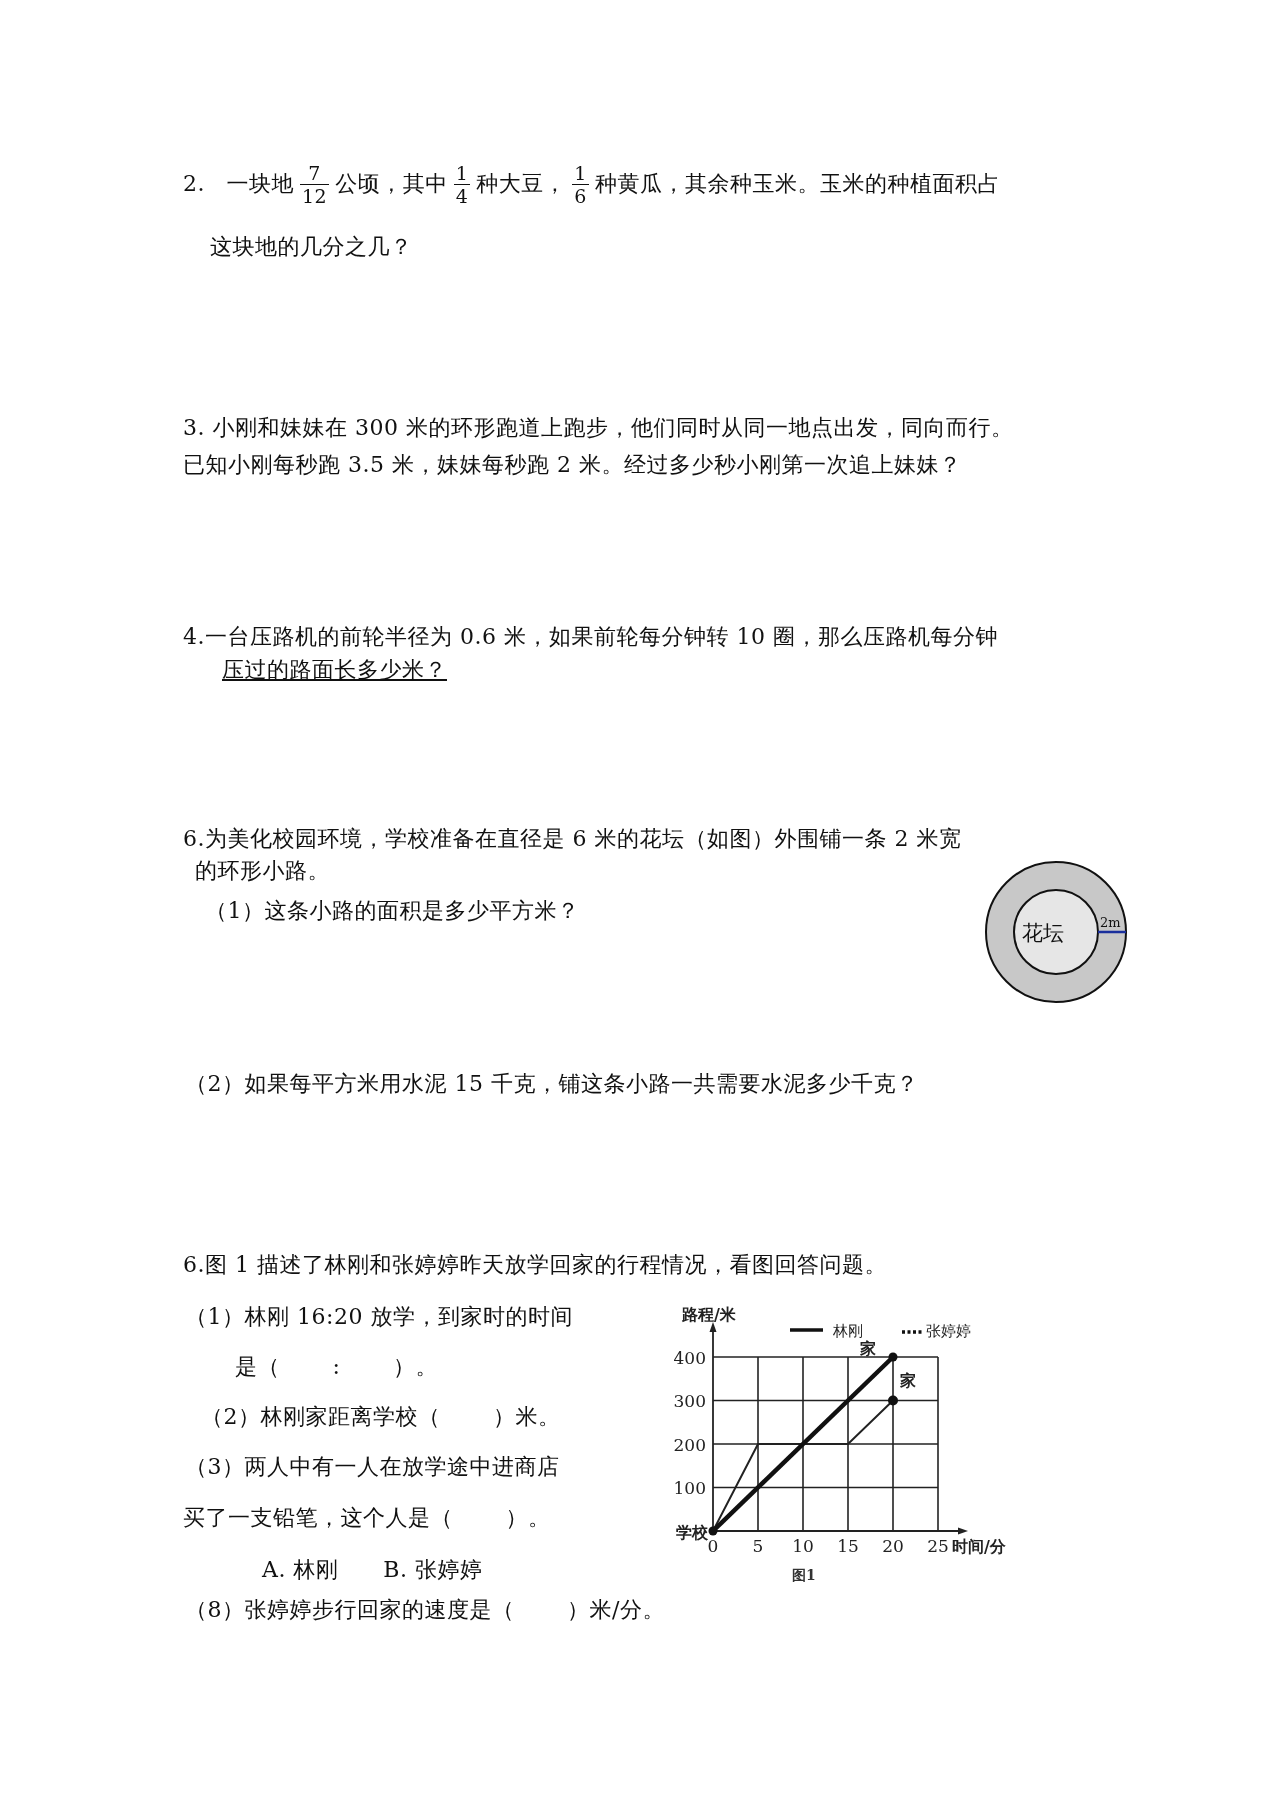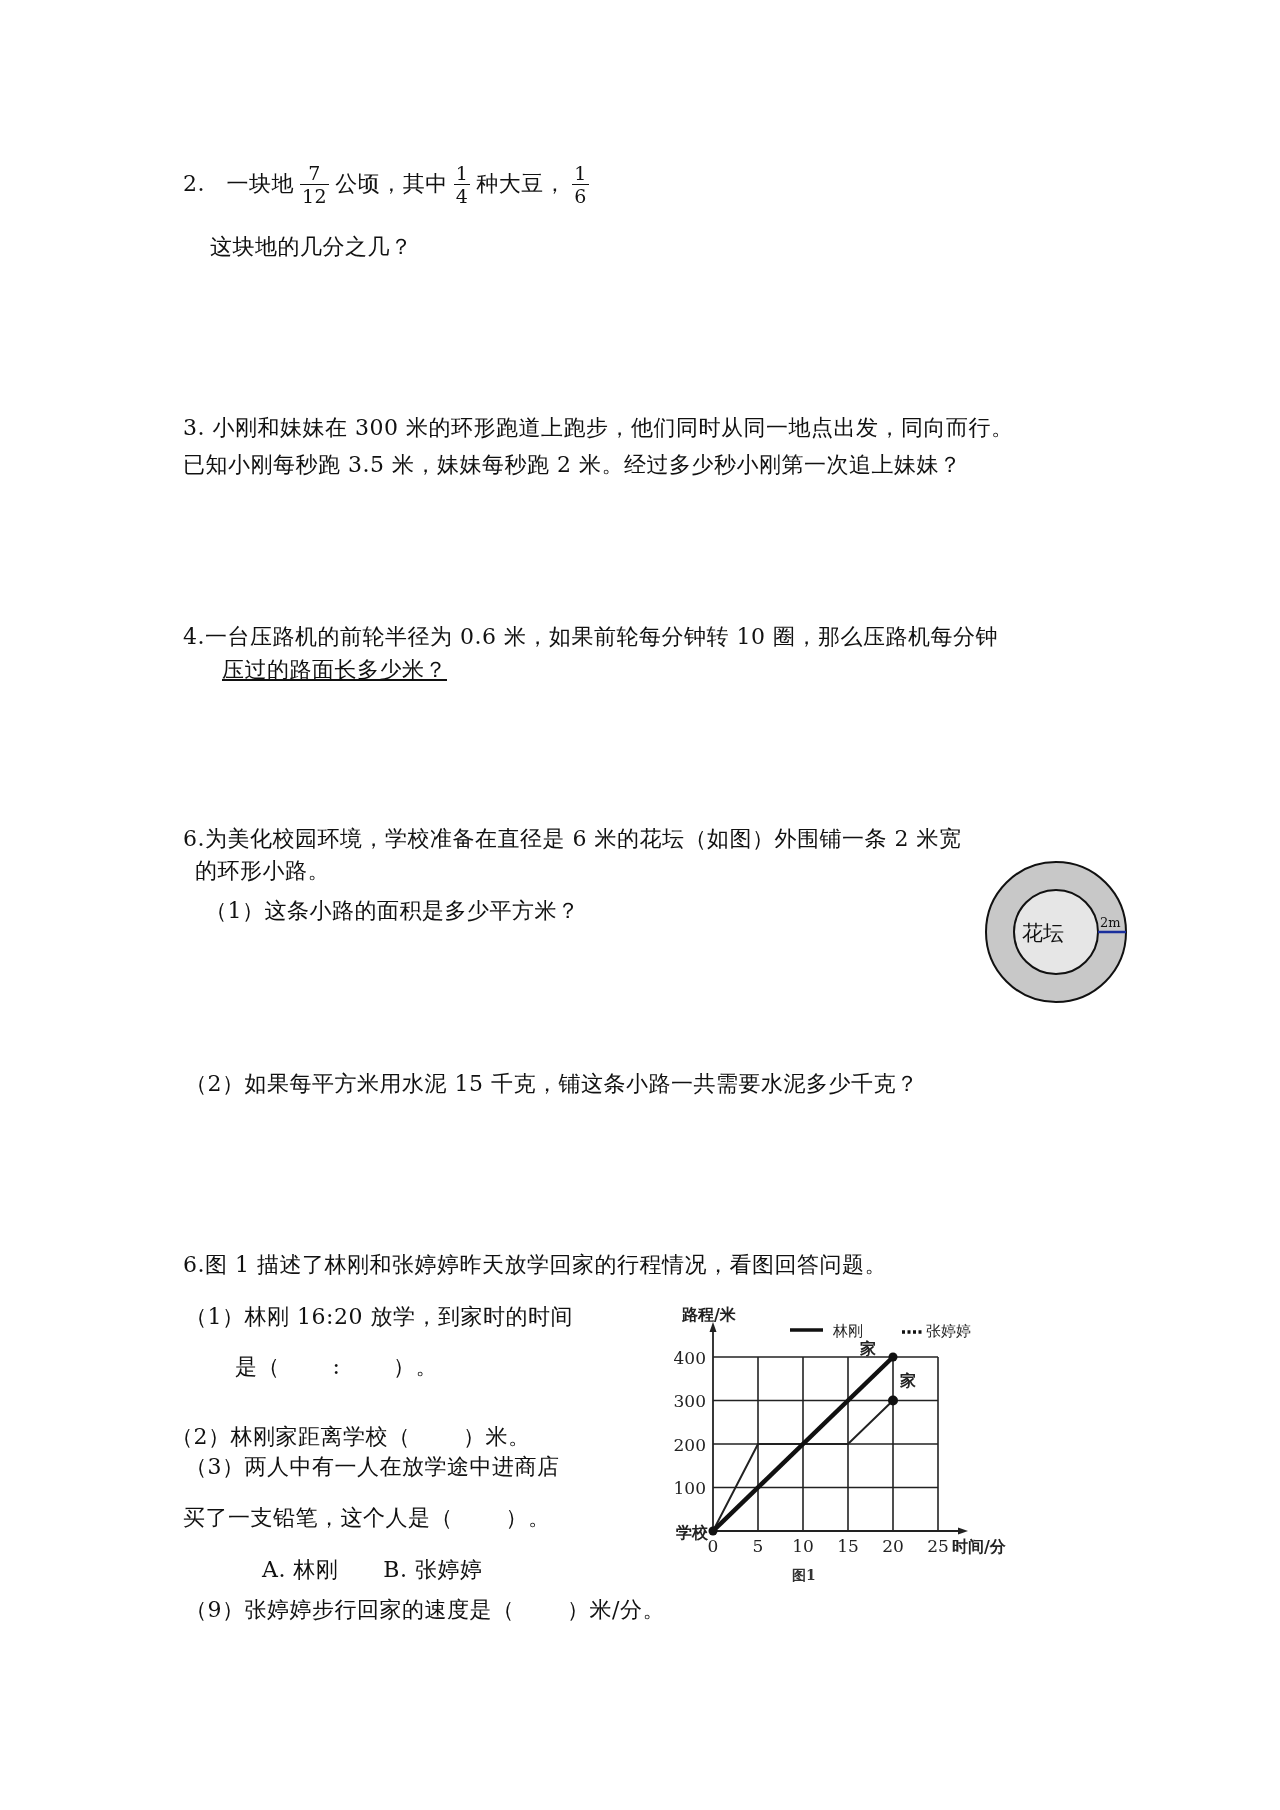--- a/index.html
+++ b/index.html
@@ -18,21 +18,21 @@
   }
   .frac .num, .frac .den { display: block; padding: 0 2px; }
   .frac .num { border-bottom: 1.5px solid #111; }
   svg text { font-family: "DejaVu Serif", "Liberation Serif", serif; }
 </style>
 </head>
 <body>
 
 <div class="line" style="left:183px; top:162px;">
   <span>2.</span>
-  <span style="margin-left:14px;text-align:center;">一块地</span><span class="frac"><span class="num">7</span><span class="den">12</span></span><span>公顷，其中</span><span class="frac"><span class="num">1</span><span class="den">4</span></span><span>种大豆，</span><span class="frac"><span class="num">1</span><span class="den">6</span></span>
+  <span style="margin-left:14px;text-align:center;">一块地</span><span class="frac"><span class="num">7</span><span class="den">12</span></span><span>公顷，其中</span><span class="frac"><span class="num">1</span><span class="den">4</span></span><span>种大豆，</span><span class="frac"><span class="num">1</span><span class="den">6</span></span><span>种黄瓜，其余种玉米。玉米的种植面积占</span>
 </div>
 <div class="line" style="left:210px; top:232px;">这块地的几分之几？</div>
 
 <div class="line" style="left:183px; top:413px;">3. 小刚和妹妹在 300 米的环形跑道上跑步，他们同时从同一地点出发，同向而行。</div>
 <div class="line" style="left:183px; top:450px;">已知小刚每秒跑 3.5 米，妹妹每秒跑 2 米。经过多少秒小刚第一次追上妹妹？</div>
 
 <div class="line" style="left:183px; top:622px;">4.一台压路机的前轮半径为 0.6 米，如果前轮每分钟转 10 圈，那么压路机每分钟</div>
 <div class="line" style="left:222px; top:655px;text-decoration:underline;">压过的路面长多少米？</div>
 
 <div class="line" style="left:183px; top:824px;">6.为美化校园环境，学校准备在直径是 6 米的花坛（如图）外围铺一条 2 米宽</div>
@@ -45,25 +45,25 @@
   <line x1="118" y1="72" x2="146" y2="72" stroke="#1a2f9c" stroke-width="2.5"></line>
   <text x="63" y="80" font-size="21" text-anchor="middle" fill="#111">花坛</text>
   <text x="120" y="67" font-size="13" fill="#111">2m</text>
 </svg>
 
 <div class="line" style="left:185px; top:1069px;">（2）如果每平方米用水泥 15 千克，铺这条小路一共需要水泥多少千克？</div>
 
 <div class="line" style="left:183px; top:1250px;">6.图 1 描述了林刚和张婷婷昨天放学回家的行程情况，看图回答问题。</div>
 <div class="line" style="left:185px; top:1302px;">（1）林刚 16:20 放学，到家时的时间</div>
 <div class="line" style="left:235px; top:1352px;">是（　　 :　　 ）。</div>
-<div class="line" style="left:171px; top:1402px;margin-top:20px;">（2）林刚家距离学校（　　 ）米。</div>
+<div class="line" style="left:201px; top:1402px;">（2）林刚家距离学校（　　 ）米。</div>
 <div class="line" style="left:185px; top:1452px;">（3）两人中有一人在放学途中进商店</div>
 <div class="line" style="left:183px; top:1503px;">买了一支铅笔，这个人是（　　 ）。</div>
 <div class="line" style="left:262px; top:1555px;text-align:center;">A. 林刚　　B. 张婷婷</div>
-<div class="line" style="left:185px; top:1595px;">（9）张婷婷步行回家的速度是（　　 ）米/分。</div>
+<div class="line" style="left:185px; top:1595px;">（8）张婷婷步行回家的速度是（　　 ）米/分。</div>
 
 <svg style="position:absolute; left:640px; top:1300px;" width="440" height="300" viewBox="0 0 440 300">
 
   <g stroke="#222" stroke-width="1.6" fill="none">
     <line x1="73" y1="57" x2="298" y2="57"></line>
     <line x1="73" y1="100.5" x2="298" y2="100.5"></line>
     <line x1="73" y1="144" x2="298" y2="144"></line>
     <line x1="73" y1="187.5" x2="298" y2="187.5"></line>
     <line x1="118" y1="57" x2="118" y2="231"></line>
     <line x1="163" y1="57" x2="163" y2="231"></line>

